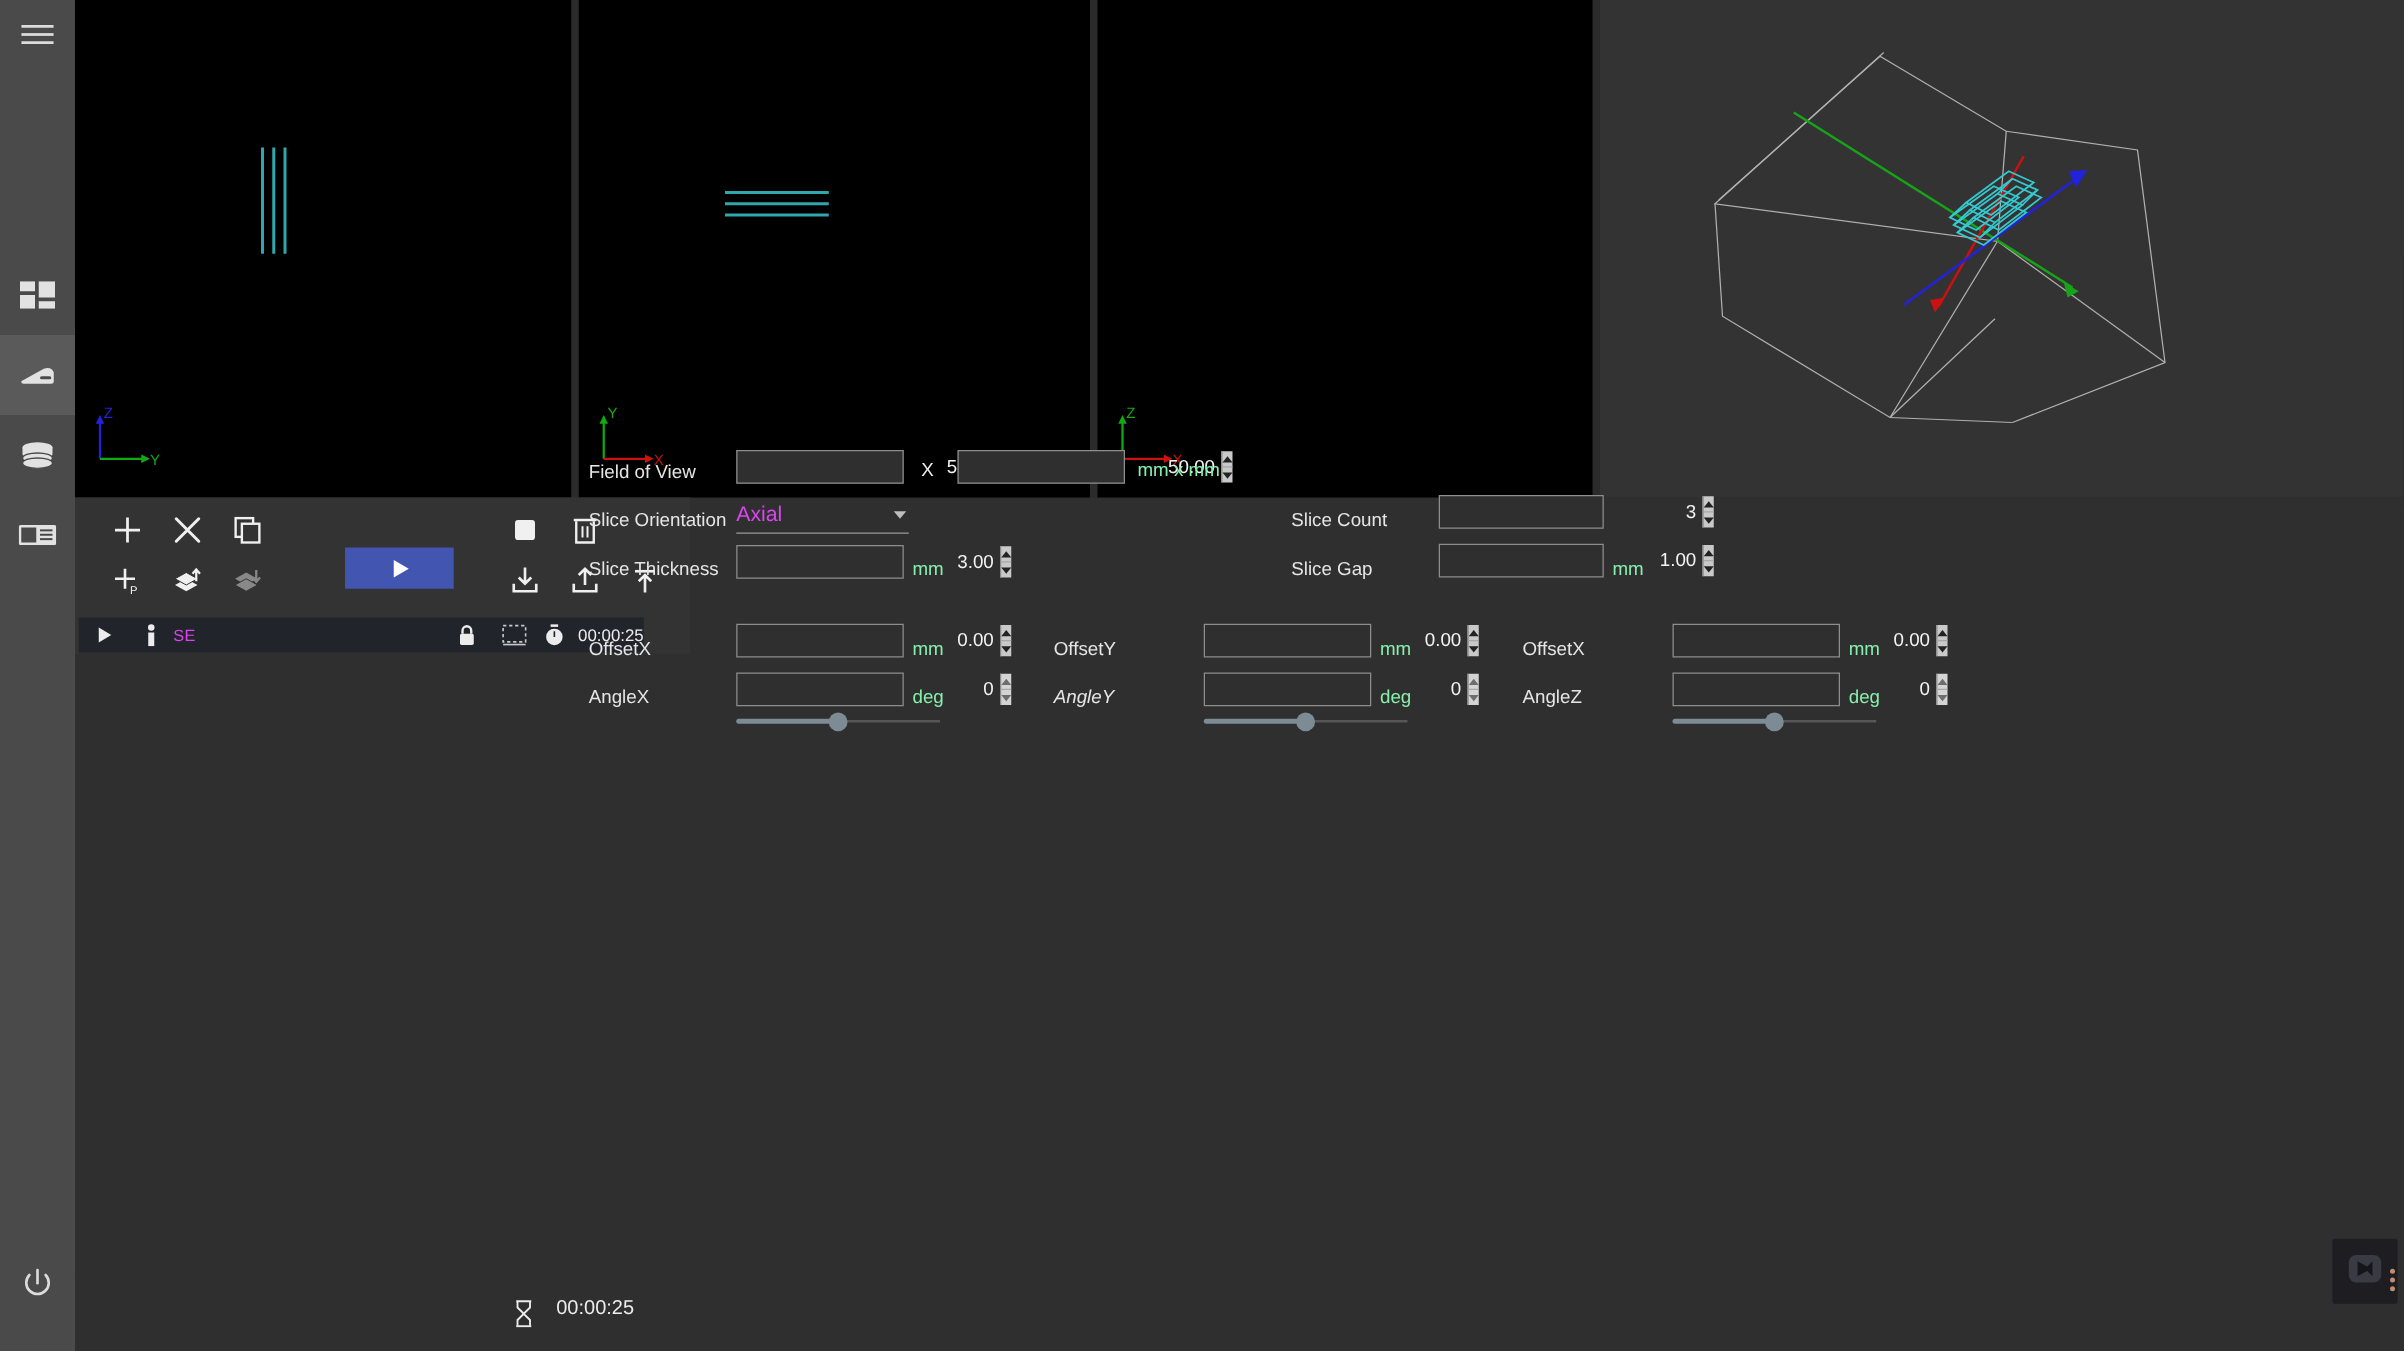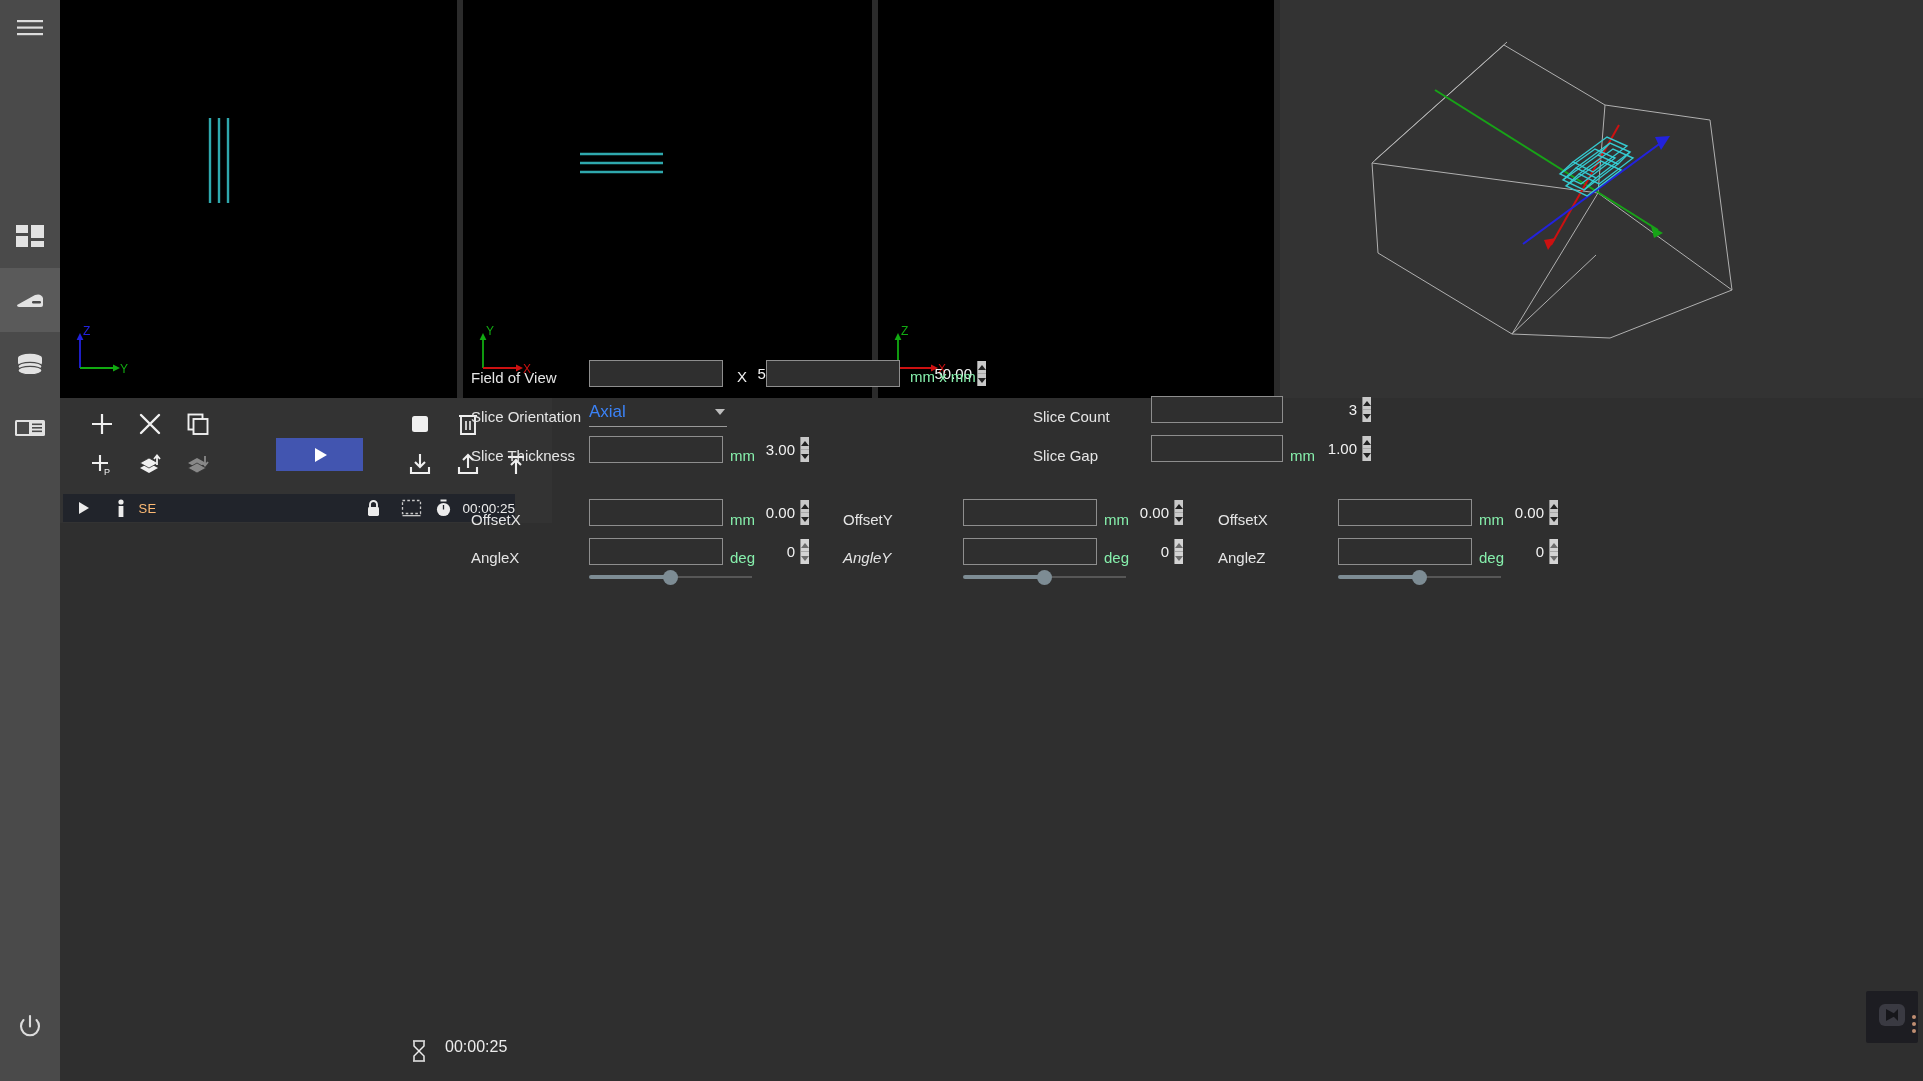--- a/index.html
+++ b/index.html
@@ -71,21 +71,21 @@
     background:#4255b0; border:none; cursor:pointer;
     display:flex; align-items:center; justify-content:center;
   }
 
   .seq-row{
     position:absolute; left:3px; top:96px; width:452px; height:28px;
     background:#21242b;
     display:flex; align-items:center; gap:0;
   }
   .seq-cell{ display:flex; align-items:center; justify-content:center; height:28px; }
-  .seq-label{ font-size:13px; color:#fdba74; letter-spacing:.3px; }
+  .seq-label{ font-size:13px; color:#d946ef; letter-spacing:.3px; }
   .seq-time{ font-size:13.5px; color:#ececec; font-variant-numeric:tabular-nums; }
 
   
   .form{
     position:absolute; left:552px; top:398px; width:1371px; height:620px;
   }
   .lbl{
     position:absolute; font-size:15px; color:#e5e5e5; white-space:nowrap;
   }
   .unit{
@@ -115,21 +115,21 @@
   .tri-dn{ width:0;height:0;border-left:4px solid transparent;border-right:4px solid transparent;border-top:5px solid #222; }
   .spin.weak .arrows{ background:#d4d4d4; }
   .spin.weak .tri-up{ border-bottom-color:#6d6d6d; }
   .spin.weak .tri-dn{ border-top-color:#6d6d6d; }
 
   .combo{
     position:absolute; width:138px; height:30px;
     border-bottom:1px solid #9a9a9a;
     display:flex; align-items:center; cursor:pointer;
   }
-  .combo .ctext{ font-size:17px; color:#3b82f6; flex:1; }
+  .combo .ctext{ font-size:17px; color:#d946ef; flex:1; }
   .combo .carrow{ width:0;height:0;border-left:5px solid transparent;border-right:5px solid transparent;border-top:6px solid #bdbdbd; margin-right:2px; }
 
   .slider{
     position:absolute; height:16px; width:163px; cursor:pointer;
   }
   .slider .track-l{
     position:absolute; left:0; top:6px; height:4px; background:#7d8c94; border-radius:2px;
   }
   .slider .track-r{
     position:absolute; top:7px; height:2px; background:#575757;

